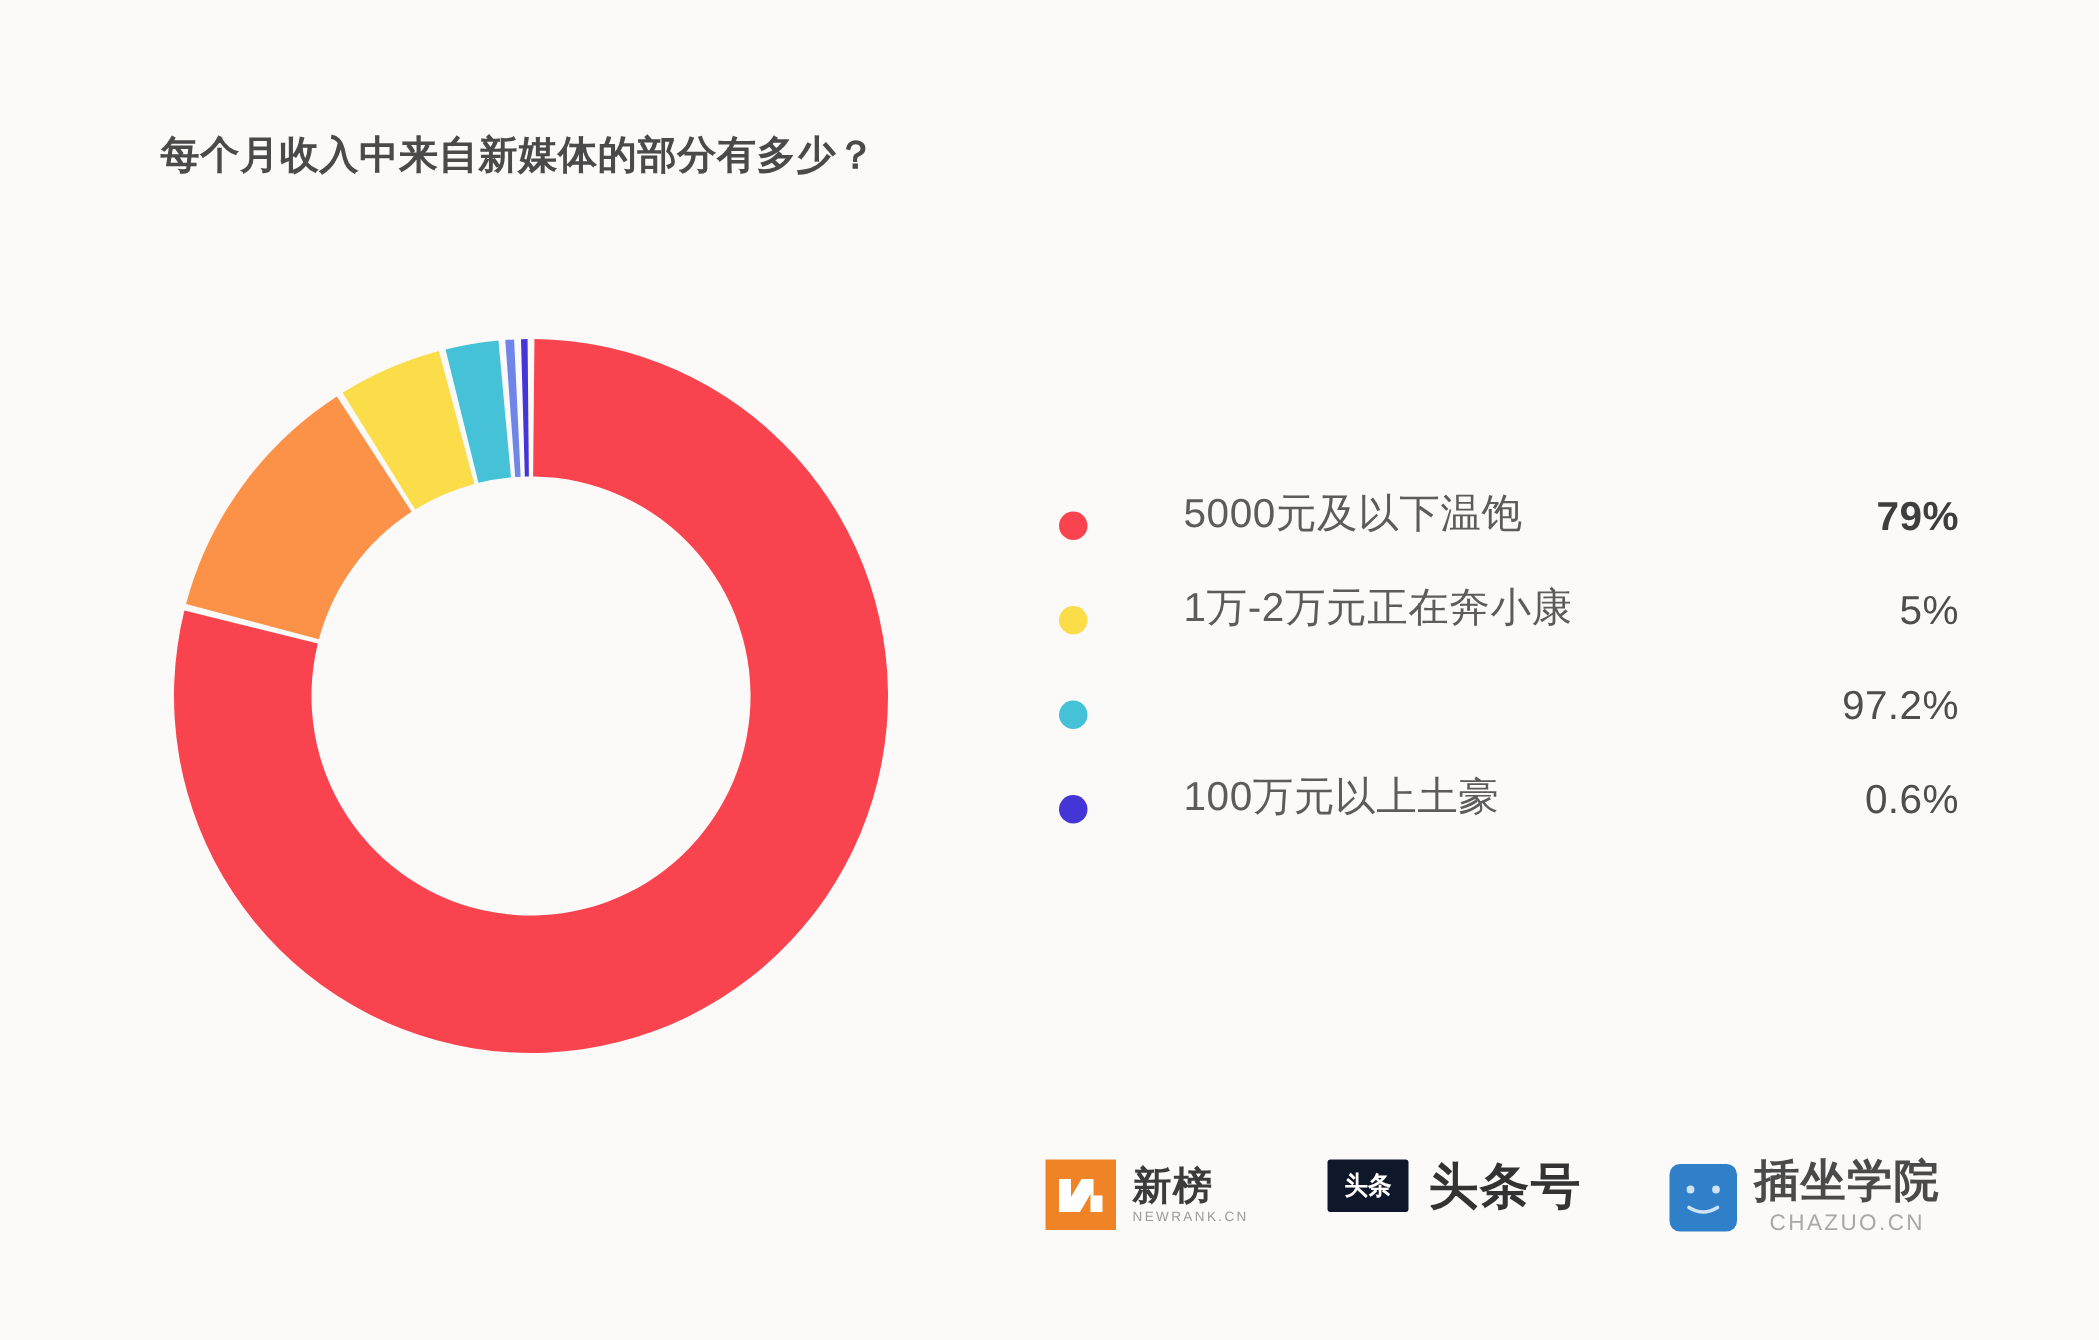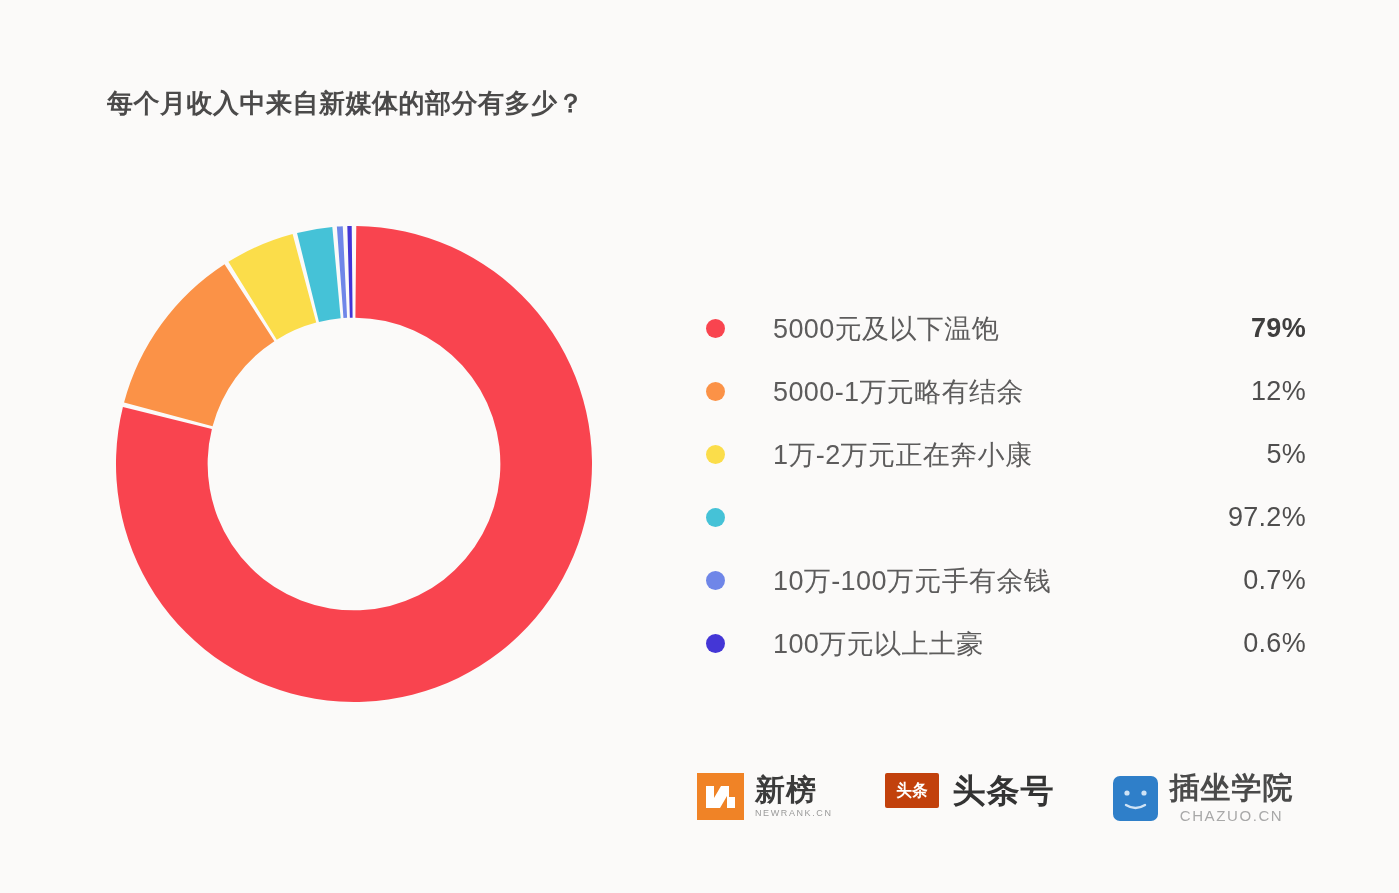--- a/index.html
+++ b/index.html
@@ -46,21 +46,22 @@
   
   #legend {
     position: absolute;
     left: 706px;
     top: 297px;
     width: 600px;
   }
   .legend-row {
     height: 63px;
     display: flex;
-    align-items: center;
+    align-items: flex-end;
+    gap: 16px;
   }
   .legend-dot {
     width: 19px;
     height: 19px;
     border-radius: 50%;
     flex: 0 0 auto;
   }
   .legend-label {
     margin-left: 48px;
     font-size: 27px;
@@ -107,38 +108,38 @@
     flex: 0 0 auto;
   }
   .nr-mark svg { display: block; }
   .nr-text {
     margin-left: 11px;
     display: flex;
     flex-direction: column;
     justify-content: center;
   }
   .nr-cn {
-    font-size: 30px;
+    font-size: 26px;
     font-weight: bold;
     color: #3b3b3b;
     line-height: 1.02;
     letter-spacing: 1px;
   }
   .nr-en {
     font-size: 9px;
     color: #9a9a9a;
     letter-spacing: 1.6px;
     margin-top: 3px;
   }
 
   
   .tt-mark {
     width: 54px;
     height: 35px;
-    background: #c2410c;
+    background: #0f172a;
     border-radius: 2px;
     display: flex;
     align-items: center;
     justify-content: center;
     flex: 0 0 auto;
   }
   .tt-mark-text {
     font-size: 17px;
     font-weight: bold;
     color: #ffffff;
@@ -204,37 +205,27 @@
   </svg>
 </div>
 
 <div id="legend">
     <div class="legend-row is-primary">
       <span class="legend-dot" style="background: rgb(249, 68, 79);"></span>
       <span class="legend-label">5000元及以下温饱</span>
       <span class="legend-value">79%</span>
     </div>
     <div class="legend-row">
-      <span class="legend-dot" style="background: rgb(251, 146, 71);"></span>
-      <span class="legend-label">5000-1万元略有结余</span>
-      <span class="legend-value">12%</span>
-    </div>
-    <div class="legend-row">
       <span class="legend-dot" style="background: rgb(251, 221, 74);"></span>
       <span class="legend-label">1万-2万元正在奔小康</span>
       <span class="legend-value">5%</span>
     </div>
     <div class="legend-row">
       <span class="legend-dot" style="background: rgb(69, 194, 215);"></span>
       <span class="legend-value">97.2%</span>
-    </div>
-    <div class="legend-row">
-      <span class="legend-dot" style="background: rgb(111, 134, 232);"></span>
-      <span class="legend-label">10万-100万元手有余钱</span>
-      <span class="legend-value">0.7%</span>
     </div>
     <div class="legend-row">
       <span class="legend-dot" style="background: rgb(68, 54, 214);"></span>
       <span class="legend-label">100万元以上土豪</span>
       <span class="legend-value">0.6%</span>
     </div>
   </div>
 
 <div id="footer-logos">
 

